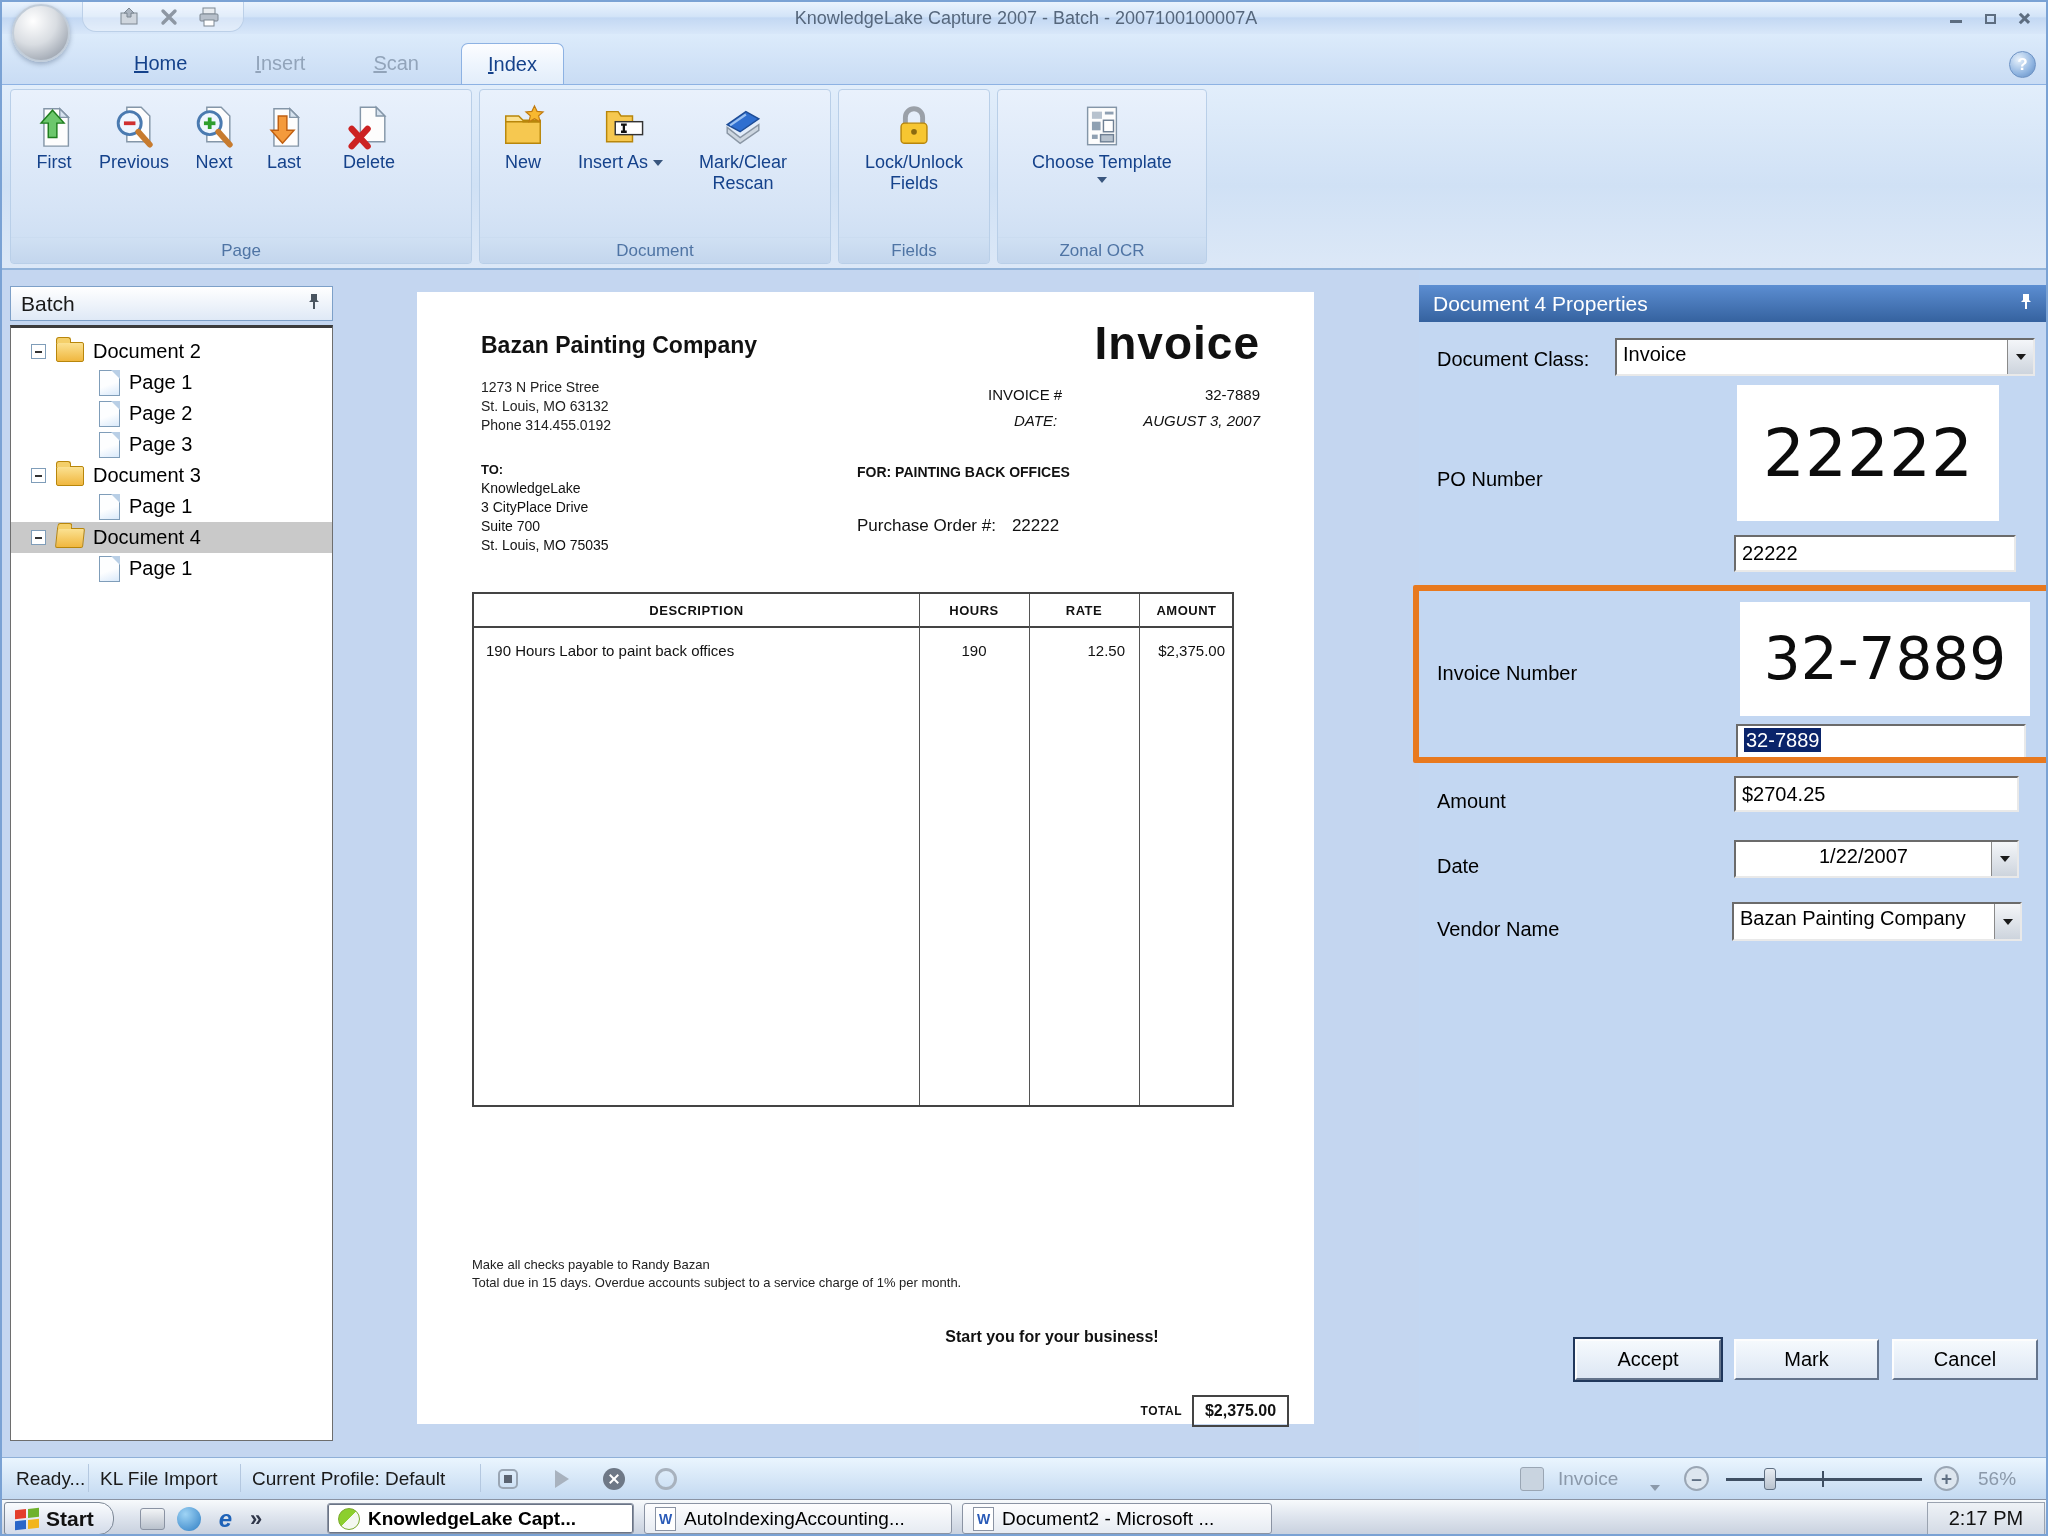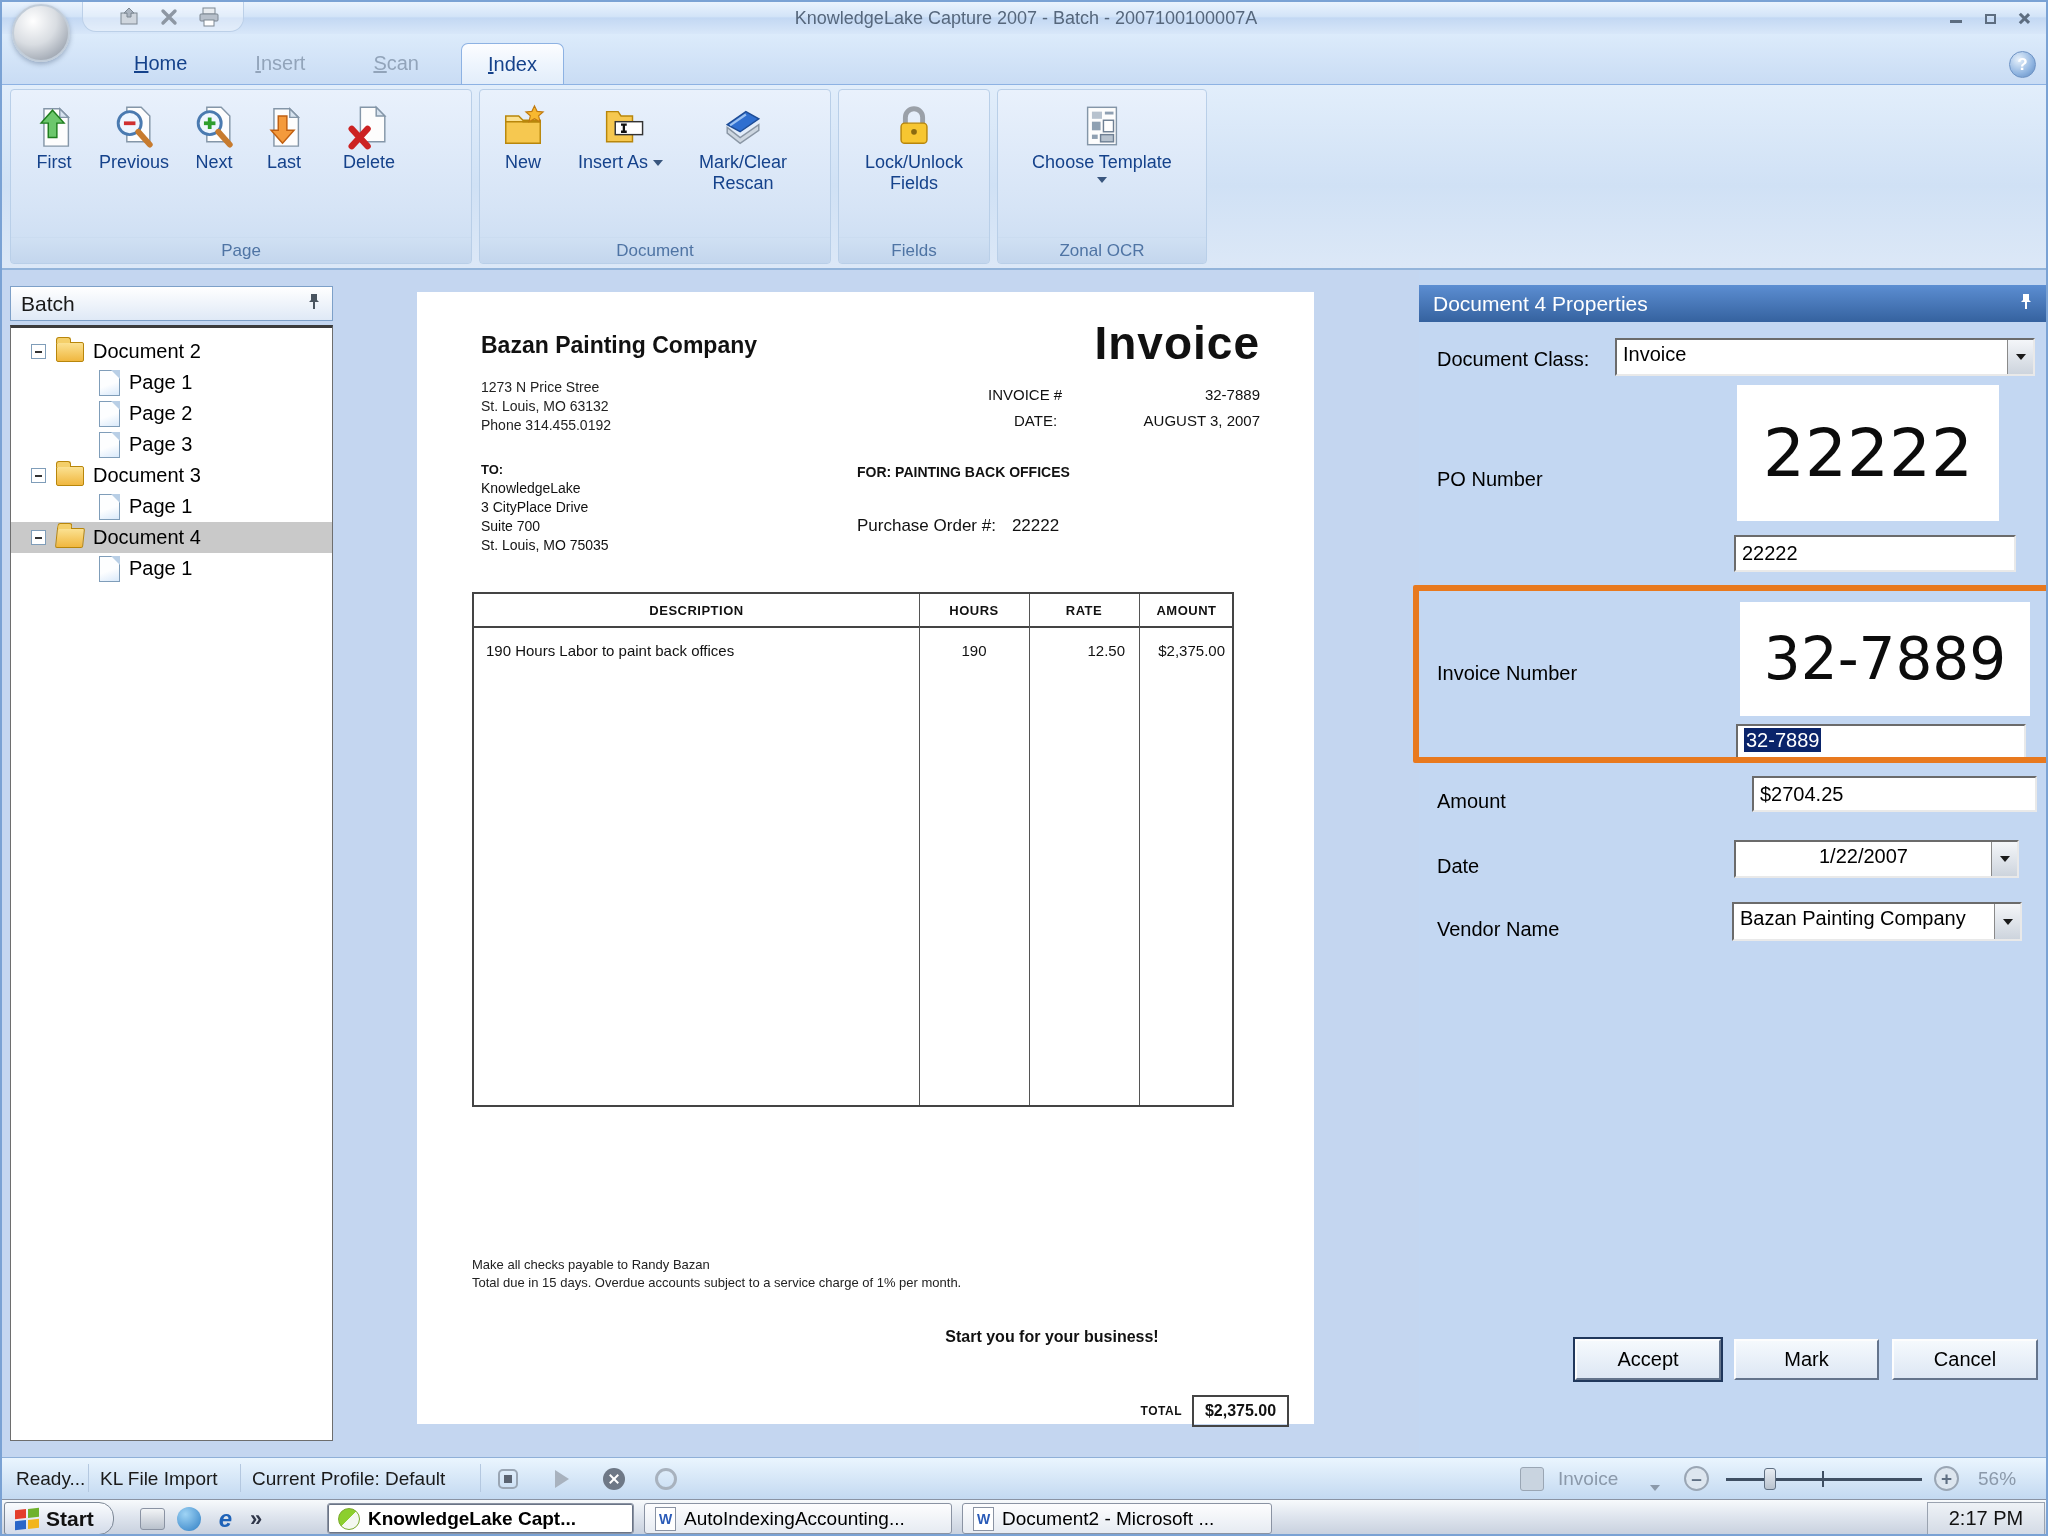--- a/index.html
+++ b/index.html
@@ -418,21 +418,21 @@
     <div>1273 N Price Stree</div>
     <div>St. Louis, MO 63132</div>
     <div>Phone 314.455.0192</div>
   </div>
   <div class="inv-title">Invoice</div>
   <div class="inv-meta">
     <div class="mrow">
         <span>INVOICE #</span>
         <span>32-7889</span>
       </div>
-    <div class="mrow" style="padding-left:26px;">
+    <div class="mrow" style="padding-left:26px;font-style:italic;">
         <span>DATE:</span>
         <span>AUGUST 3, 2007</span>
       </div>
   </div>
   <div class="inv-to">
     <div class="to-label">TO:</div>
     <div>KnowledgeLake</div>
     <div>3 CityPlace Drive</div>
     <div>Suite 700</div>
     <div>St. Louis, MO  75035</div>
@@ -487,21 +487,21 @@
   <input class="pinput sunken" style="left: 315px; top: 265px; width: 282px; height: 37px;" value="22222">
 
   <div class="highlight-box"></div>
   <div class="plabel" style="top:392px;">Invoice Number</div>
   <div class="zonebox" style="left:321px; top:332px; width:290px; height:114px; font-size:58px;">32-7889</div>
   <div class="pinput sunken" style="left:317px; top:454px; width:290px; height:37px;">
     <span class="sel-text">32-7889</span>
   </div>
 
   <div class="plabel" style="top:520px;">Amount</div>
-  <input class="pinput sunken" style="left: 333px; top: 506px; width: 285px; height: 36px;" value="$2704.25">
+  <input class="pinput sunken" style="left: 315px; top: 506px; width: 285px; height: 36px;" value="$2704.25">
 
   <div class="plabel" style="top:585px;">Date</div>
   <div class="combo sunken" style="left:315px; top:570px; width:285px; height:38px;">
     <div class="cval" style="text-align:center;">1/22/2007</div>
     <div class="cbtn">
         <span class="arrow-down"></span>
       </div>
   </div>
 
   <div class="plabel" style="top:648px;">Vendor Name</div>

